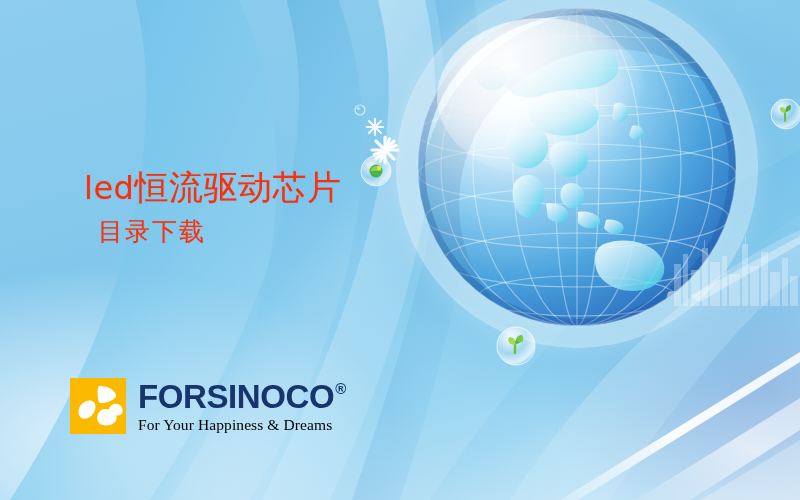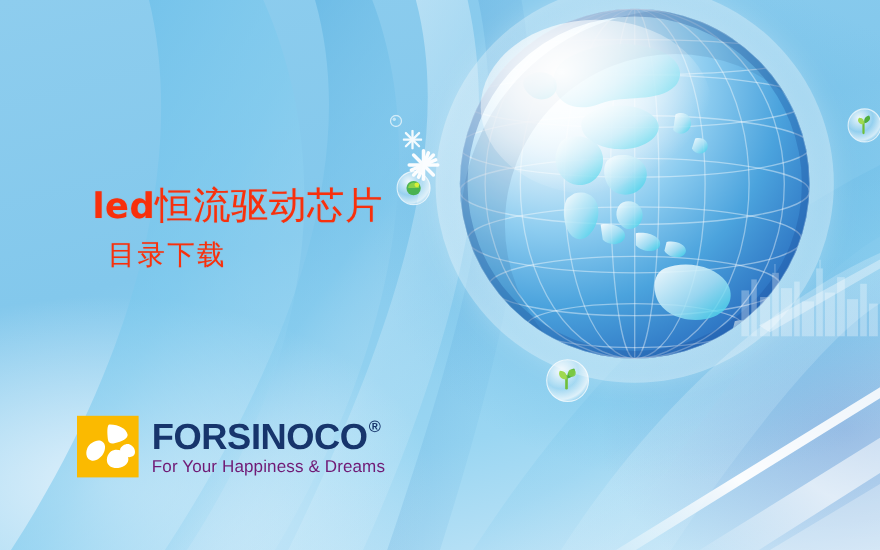--- a/index.html
+++ b/index.html
@@ -104,21 +104,21 @@
   }
   .headline .line2 {
     font-family: "DejaVu Serif", serif;
     font-size: 25px;
     letter-spacing: 2px;
     padding-left: 14px;
     margin-top: 6px;
   }
   .hl-latin {
     font-family: "DejaVu Sans", sans-serif;
-    font-weight: 700;
+    font-weight: 400;
     font-size: 32px;
   }
   .hl-cjk {
     font-family: "DejaVu Serif", serif;
     font-size: 34px;
     margin-top: 20px;
   }
 
   
   .logo {
@@ -151,23 +151,23 @@
     display: flex;
     align-items: flex-start;
   }
   .logo-reg {
     font-size: 15px;
     line-height: 1;
     margin-left: 1px;
     margin-top: 1px;
   }
   .logo-tag {
-    font-family: Liberation Sans, sans-serif;
+    font-family: Liberation Serif, serif;
     font-size: 15.5px;
-    color: #701a75;
+    color: #000000;
     letter-spacing: 0.1px;
     margin-top: 4px;
     line-height: 1;
   }
 </style>
 </head>
 <body>
 
 <div class="banner">
 

